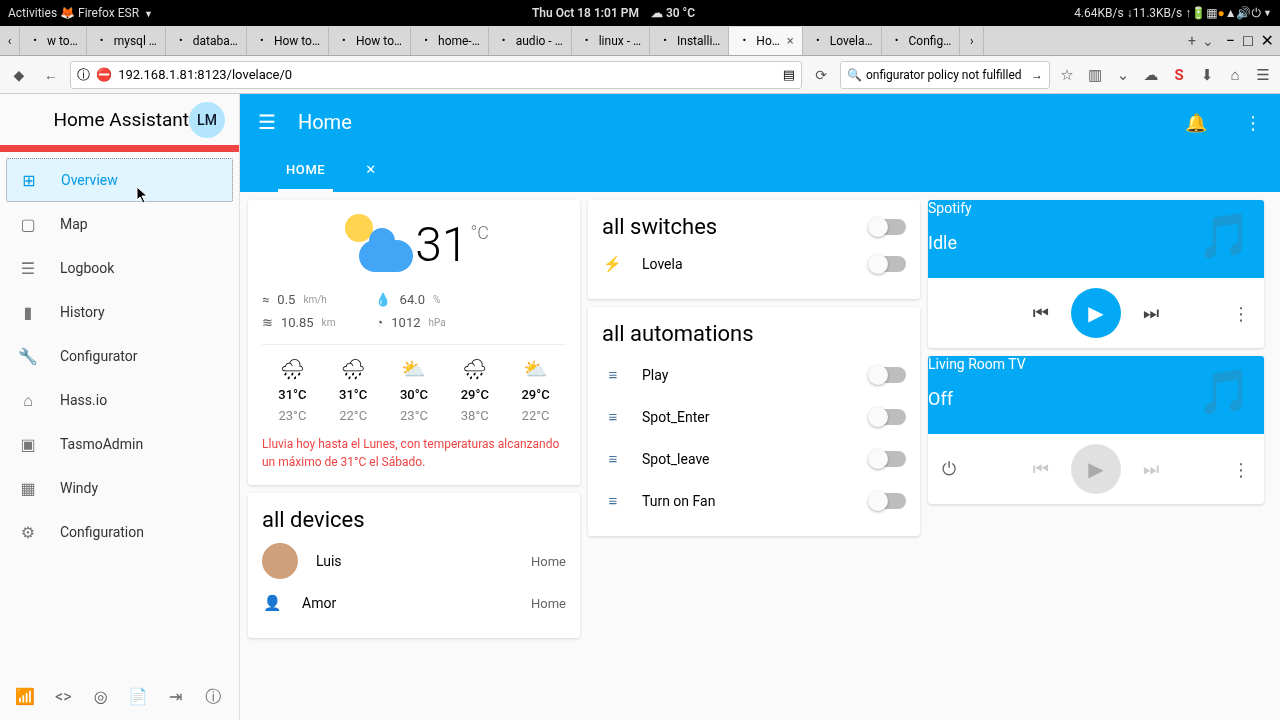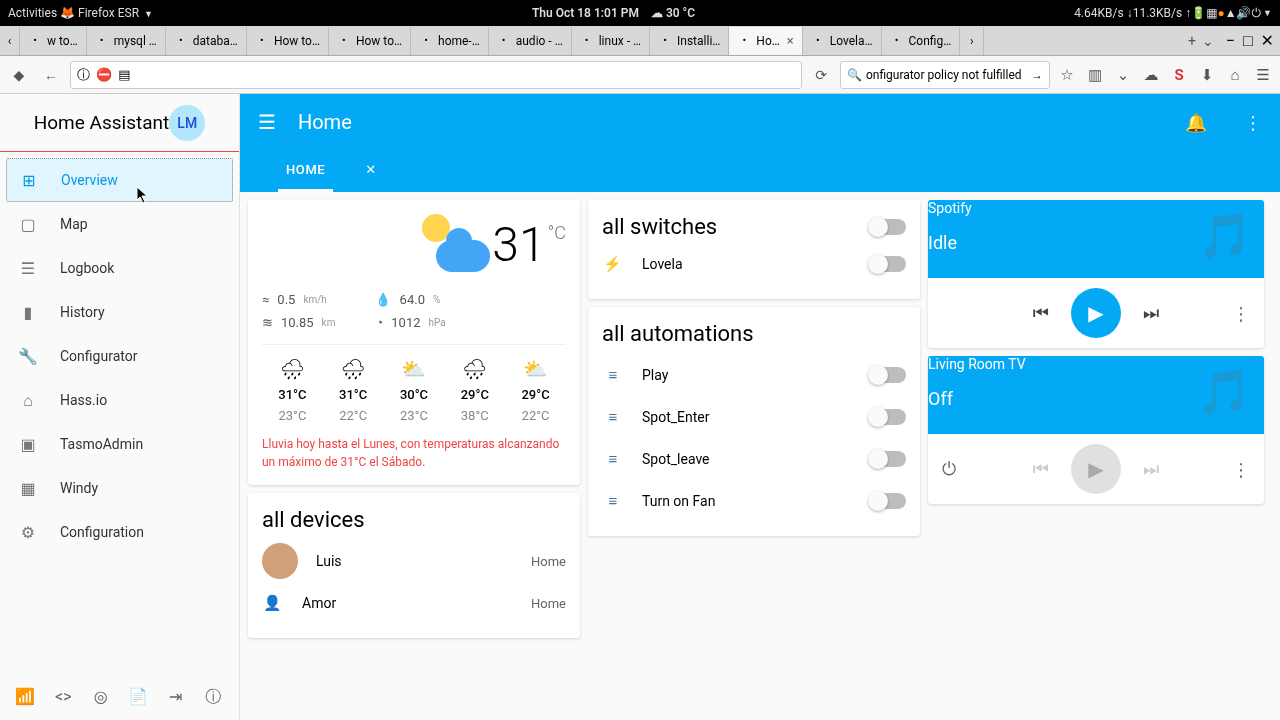--- a/index.html
+++ b/index.html
@@ -17,23 +17,23 @@
 .tab .close{font-size:13px;color:#666;margin-left:2px}
 .tab-controls{display:flex;align-items:center;gap:6px;padding:0 6px;margin-left:auto}
 .tab-controls span{font-size:14px;color:#555}
 .urlbar{height:38px;background:#f7f7f7;display:flex;align-items:center;padding:0 6px;gap:6px;border-bottom:1px solid #ccc}
 .urlbar .nav-btn{width:26px;height:26px;display:flex;align-items:center;justify-content:center;color:#555;font-size:14px}
 .urlbar .addr{flex:1;display:flex;align-items:center;gap:6px;height:28px;border:1px solid #ccc;border-radius:3px;padding:0 6px;background:#fff;font-size:13px}
 .urlbar .search{width:210px;display:flex;align-items:center;height:28px;border:1px solid #ccc;border-radius:3px;padding:0 6px;background:#fff;font-size:12px;gap:4px}
 .urlbar .tool{width:22px;text-align:center;font-size:15px;color:#555}
 .ha{flex:1;display:flex;overflow:hidden}
 .sidebar{width:240px;background:#fafafa;border-right:1px solid #e0e0e0;display:flex;flex-direction:column}
-.sidebar-head{height:58px;display:flex;align-items:center;justify-content:center;padding:0 14px;border-bottom:1px solid #ef4444}
+.sidebar-head{height:58px;display:flex;align-items:center;justify-content:flex-end;padding:0 14px;border-bottom:7px solid #ef4444}
 .sidebar-head .title{font-size:19px;font-weight:400}
-.avatar{width:36px;height:36px;border-radius:50%;background:#b3e5fc;color:#1d4ed8;display:flex;align-items:center;justify-content:center;font-size:14px;font-weight:500}
+.avatar{width:36px;height:36px;border-radius:50%;background:#b3e5fc;color:#0f172a;display:flex;align-items:center;justify-content:center;font-size:14px;font-weight:500}
 .nav{padding:6px 6px 0;flex:1;overflow:auto}
 .nav-item{display:flex;align-items:center;gap:22px;height:44px;padding:0 12px;font-size:14px;color:#333;border-radius:2px}
 .nav-item .icon{width:20px;text-align:center;color:#777;font-size:16px}
 .nav-item.active{background:#e1f5fe;color:#039be5;border:1px dotted #888}
 .nav-item.active .icon{color:#039be5}
 .dev-title{font-size:13px;color:#666;padding:16px 14px 10px;font-weight:500}
 .dev-icons{display:flex;gap:14px;padding:0 14px 12px}
 .dev-icons span{width:24px;text-align:center;color:#666;font-size:16px}
 .main{flex:1;background:#fafafa;display:flex;flex-direction:column;overflow:hidden}
 .appbar{height:56px;background:#03a9f4;color:#fff;display:flex;align-items:center;padding:0 18px;gap:22px}
@@ -42,21 +42,21 @@
 .appbar .bell,.appbar .dots{font-size:18px;margin-left:14px}
 .tabs{height:42px;background:#03a9f4;display:flex;align-items:flex-end;padding:0 38px;gap:24px}
 .tabs .tab-item{color:#fff;font-size:13px;font-weight:500;padding:12px 8px;letter-spacing:0.6px;border-bottom:3px solid transparent}
 .tabs .tab-item.active{border-bottom-color:#fff}
 .content{flex:1;padding:8px;display:flex;gap:8px;overflow:auto}
 .col{display:flex;flex-direction:column;gap:8px}
 .col1{width:332px}
 .col2{width:332px}
 .col3{width:336px}
 .card{background:#fff;border-radius:3px;box-shadow:0 1px 3px rgba(0,0,0,.15);padding:14px}
-.weather-top{display:flex;align-items:center;justify-content:flex-end;margin-bottom:18px}
+.weather-top{display:flex;align-items:center;justify-content:center;margin-bottom:18px}
 .weather-icon{width:76px;height:60px;position:relative}
 .sun{width:28px;height:28px;background:#ffd54f;border-radius:50%;position:absolute;top:0;left:6px}
 .cloud{width:54px;height:32px;background:#42a5f5;border-radius:18px;position:absolute;bottom:2px;right:2px}
 .cloud:before{content:"";position:absolute;width:26px;height:26px;background:#42a5f5;border-radius:50%;top:-12px;left:10px}
 .temp{font-size:48px;font-weight:300;display:flex;align-items:flex-start}
 .temp .unit{font-size:18px;margin-top:6px;margin-left:2px;color:#777}
 .stats{display:flex;gap:40px;margin:12px 0 14px;font-size:13px;color:#555}
 .stat-col{display:flex;flex-direction:column;gap:8px}
 .stat{display:flex;align-items:center;gap:8px}
 .forecast{display:flex;border-top:1px solid #eee;padding-top:12px;justify-content:space-around}
@@ -175,20 +175,21 @@
     <span>✕</span>
   </div>
 </div>
 
 <div class="urlbar">
   <span class="nav-btn">◆</span>
   <span class="nav-btn">←</span>
   <div class="addr">
     <span>ⓘ</span>
     <span style="color:#c33">⛔</span>
+    <span style="flex:1">192.168.1.81:8123/lovelace/0</span>
     <span>▤</span>
   </div>
   <span class="nav-btn">⟳</span>
   <div class="search">
     <span>🔍</span>
     <span style="overflow:hidden;text-overflow:ellipsis;flex:1">onfigurator policy not fulfilled</span>
     <span>→</span>
   </div>
   <span class="tool">☆</span>
   <span class="tool">▥</span>

